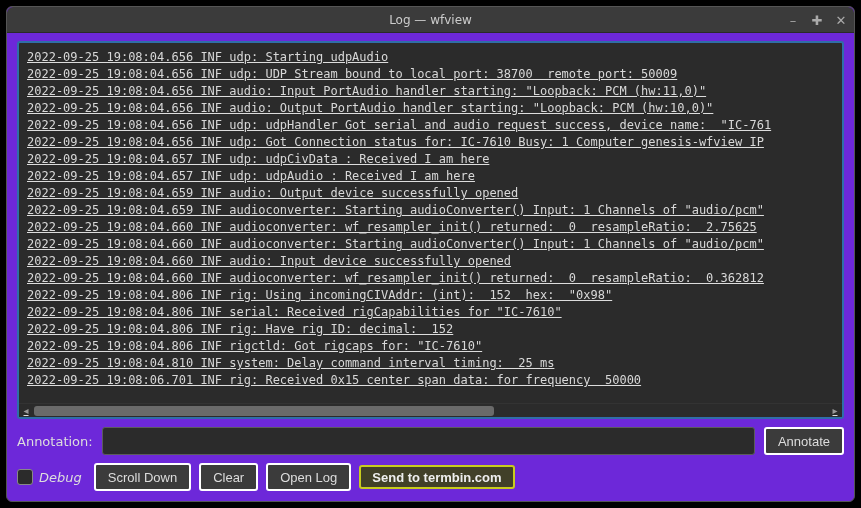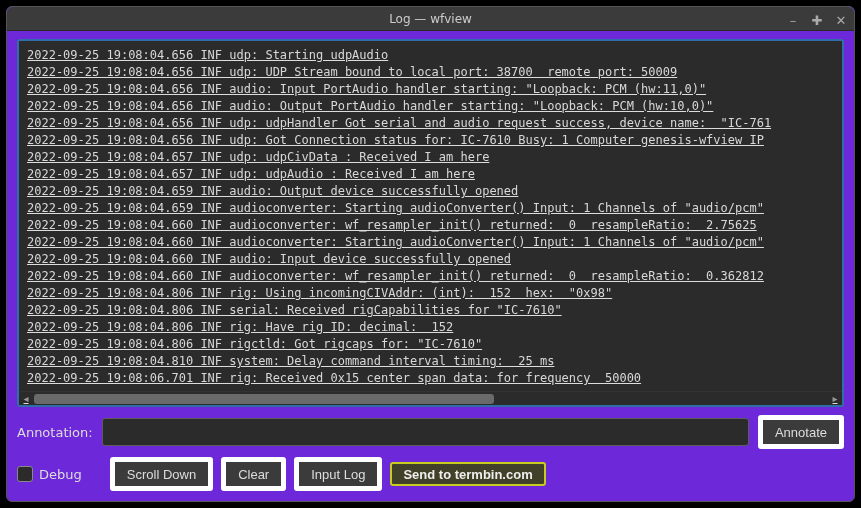--- a/index.html
+++ b/index.html
@@ -115,21 +115,21 @@
     border: 1px solid #5c5c5c;
     border-radius: 3px;
     color: #ddd;
     padding: 0 6px;
     font-size: 13px;
   }
   .btn {
     height: 20px;
     padding: 12px 12px;
     background: #3b3b3b;
-    border: 5px solid #ffffff;
+    border: 2px solid #ffffff;
     border-radius: 3px;
     color: #ddd;
     font-size: 13px;
     display: inline-flex;
     align-items: center;
     cursor: default;
   }
   .btn.hl {
     border: 2px solid #c8cc1e;
     background: #414028;
@@ -140,21 +140,22 @@
   }
   .bottom-row {
     display: flex;
     align-items: center;
     gap: 8px;
   }
   .checkbox {
     display: inline-flex;
     align-items: center;
     gap: 6px;
-    margin-right: 20px;
+    margin-right: 4px;
+    font-style: italic;
   }
   .checkbox .box {
     width: 16px; height: 16px;
     border: 1px solid #888;
     border-radius: 3px;
     background: #2b2b2b;
   }
   .checkbox .lbl { color: #ddd; font-size: 13px; }
 </style>
 </head>
@@ -208,18 +209,18 @@
         <button class="btn">Annotate</button>
       </div>
 
       <div class="bottom-row">
         <span class="checkbox">
           <span class="box"></span>
           <span class="lbl">Debug</span>
         </span>
         <button class="btn">Scroll Down</button>
         <button class="btn">Clear</button>
-        <button class="btn">Input Log</button>
+        <button class="btn">Open Log</button>
         <button class="btn hl">Send to termbin.com</button>
       </div>
     </div>
   </div>
 </div>
 
 </body></html>

